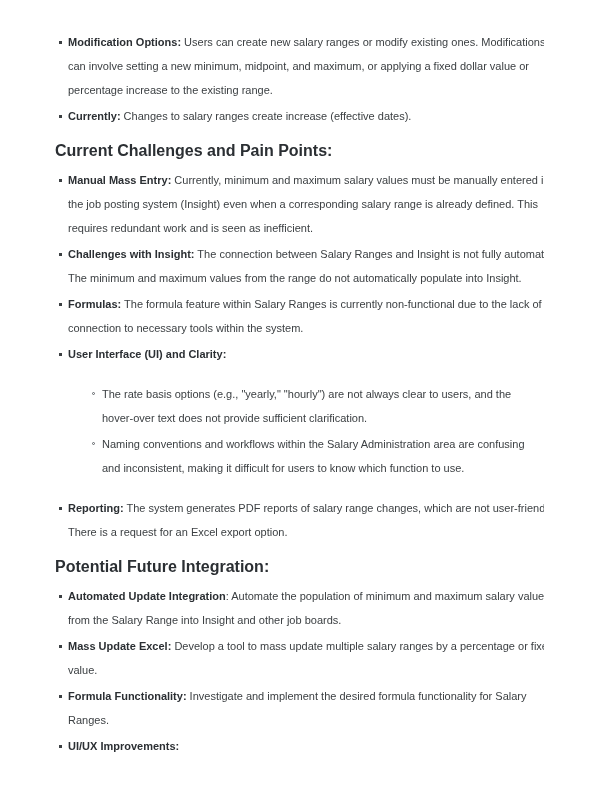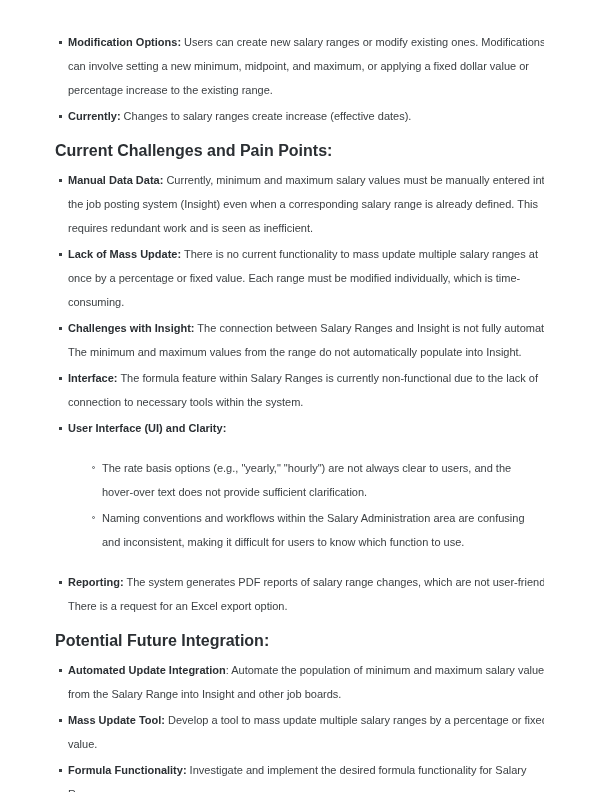--- a/index.html
+++ b/index.html
@@ -100,33 +100,32 @@
 <body>
 
 <div class="page">
   <div class="content" id="doc-content">
       <ul class="level1">
         <li><span class="lead">Modification Options:</span><span class="body-text"> Users can create new salary ranges or modify existing ones. Modifications can involve setting a new minimum, midpoint, and maximum, or applying a fixed dollar value or percentage increase to the existing range.</span></li>
         <li><span class="lead">Currently:</span><span class="body-text"> Changes to salary ranges create increase (effective dates).</span></li>
       </ul>
       <div class="section-heading">Current Challenges and Pain Points:</div>
       <ul class="level1">
-        <li><span class="lead">Manual Data Data:</span><span class="body-text"> Currently, minimum and maximum salary values must be manually entered into the job posting system (Insight) even when a corresponding salary range is already defined. This requires redundant work and is seen as inefficient.</span></li>
-        <li><span class="lead">Lack of Mass Update:</span><span class="body-text"> There is no current functionality to mass update multiple salary ranges at once by a percentage or fixed value. Each range must be modified individually, which is time-consuming.</span></li>
+        <li><span class="lead">Manual Mass Entry:</span><span class="body-text"> Currently, minimum and maximum salary values must be manually entered into the job posting system (Insight) even when a corresponding salary range is already defined. This requires redundant work and is seen as inefficient.</span></li>
         <li><span class="lead">Challenges with Insight:</span><span class="body-text"> The connection between Salary Ranges and Insight is not fully automated. The minimum and maximum values from the range do not automatically populate into Insight.</span></li>
-        <li><span class="lead">Interface:</span><span class="body-text"> The formula feature within Salary Ranges is currently non-functional due to the lack of connection to necessary tools within the system.</span></li>
+        <li><span class="lead">Formulas:</span><span class="body-text"> The formula feature within Salary Ranges is currently non-functional due to the lack of connection to necessary tools within the system.</span></li>
         <li><span class="lead">User Interface (UI) and Clarity:</span><div class="sub-wrap">
             <ul class="level2">
               <li>The rate basis options (e.g., "yearly," "hourly") are not always clear to users, and the hover-over text does not provide sufficient clarification.</li>
               <li>Naming conventions and workflows within the Salary Administration area are confusing and inconsistent, making it difficult for users to know which function to use.</li>
             </ul>
           </div></li>
         <li><span class="lead">Reporting:</span><span class="body-text"> The system generates PDF reports of salary range changes, which are not user-friendly. There is a request for an Excel export option.</span></li>
       </ul>
       <div class="section-heading">Potential Future Integration:</div>
       <ul class="level1">
         <li><span class="lead">Automated Update Integration</span><span class="plain-colon">:</span><span class="body-text"> Automate the population of minimum and maximum salary values from the Salary Range into Insight and other job boards.</span></li>
-        <li><span class="lead">Mass Update Tool:</span><span class="body-text"> Develop a tool to mass update multiple salary ranges by a percentage or fixed value.</span></li>
+        <li><span class="lead">Mass Update Excel:</span><span class="body-text"> Develop a tool to mass update multiple salary ranges by a percentage or fixed value.</span></li>
         <li><span class="lead">Formula Functionality:</span><span class="body-text"> Investigate and implement the desired formula functionality for Salary Ranges.</span></li>
         <li><span class="lead">UI/UX Improvements:</span></li>
       </ul>
     </div>
 </div>
 
 </body></html>

